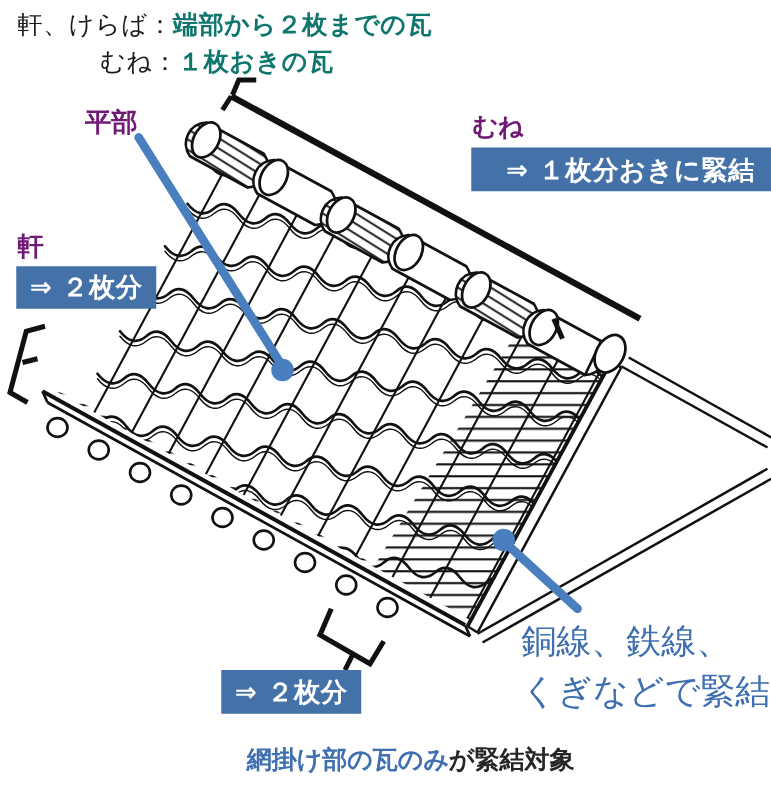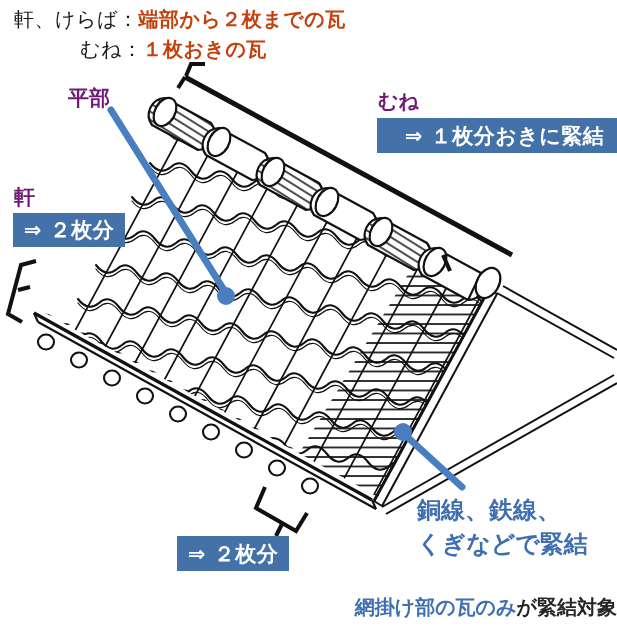--- a/index.html
+++ b/index.html
@@ -20,41 +20,41 @@
   .hdr {
     position: absolute;
     white-space: nowrap;
     font-size: 20px;
     font-weight: 400;
     letter-spacing: 0.5px;
   }
   .hdr-line1 { left: 14px;  top: 6px;  }
   .hdr-line2 { left: 80px;  top: 36px; }
   .lbl-dark  { color: #1a1a1a; }
-  .lbl-blue  { color: #c2410c; font-weight: 700; }
+  .lbl-blue  { color: #0f766e; font-weight: 700; }
 
   
   .blue-label {
     position: absolute;
     color: #701a75;
     font-weight: 700;
     white-space: nowrap;
   }
   .lab-heibu   { left: 68px;  top: 84px;  font-size: 21px; }
   .lab-noki    { left: 14px;  top: 183px; font-size: 21px; }
   .lab-mune    { left: 378px; top: 88px;  font-size: 20px; }
   .lab-keraba  { left: 178px; top: 505px; font-size: 21px; }
 
   .wire-text {
     position: absolute;
     left: 417px;
     top: 493px;
     color: #3f6fb0;
-    font-weight: 700;
-    font-size: 24px;
+    font-weight: 400;
+    font-size: 28px;
     line-height: 1.42;
     white-space: nowrap;
   }
 
   
   .blue-box {
     position: absolute;
     background: #4472a8;
     color: #ffffff;
     font-weight: 700;
@@ -67,21 +67,21 @@
   .box-noki   { left: 13px;  top: 213px; width: 112px; height: 34px; font-size: 21px; }
   .box-mune   { left: 377px; top: 118px; width: 255px; height: 35px; font-size: 21px; }
   .box-keraba { left: 177px; top: 536px; width: 112px; height: 35px; font-size: 21px; }
 
   
   .caption {
     position: absolute;
     left: 0;
     right: 0;
     top: 594px;
-    text-align: right;
+    text-align: center;
     font-size: 20px;
     font-weight: 700;
     white-space: nowrap;
     margin-left: 40px;
   }
   .caption .c-blue { color: #3f6fb0; }
   .caption .c-dark { color: #262626; }
 
   
   #roof-svg {

